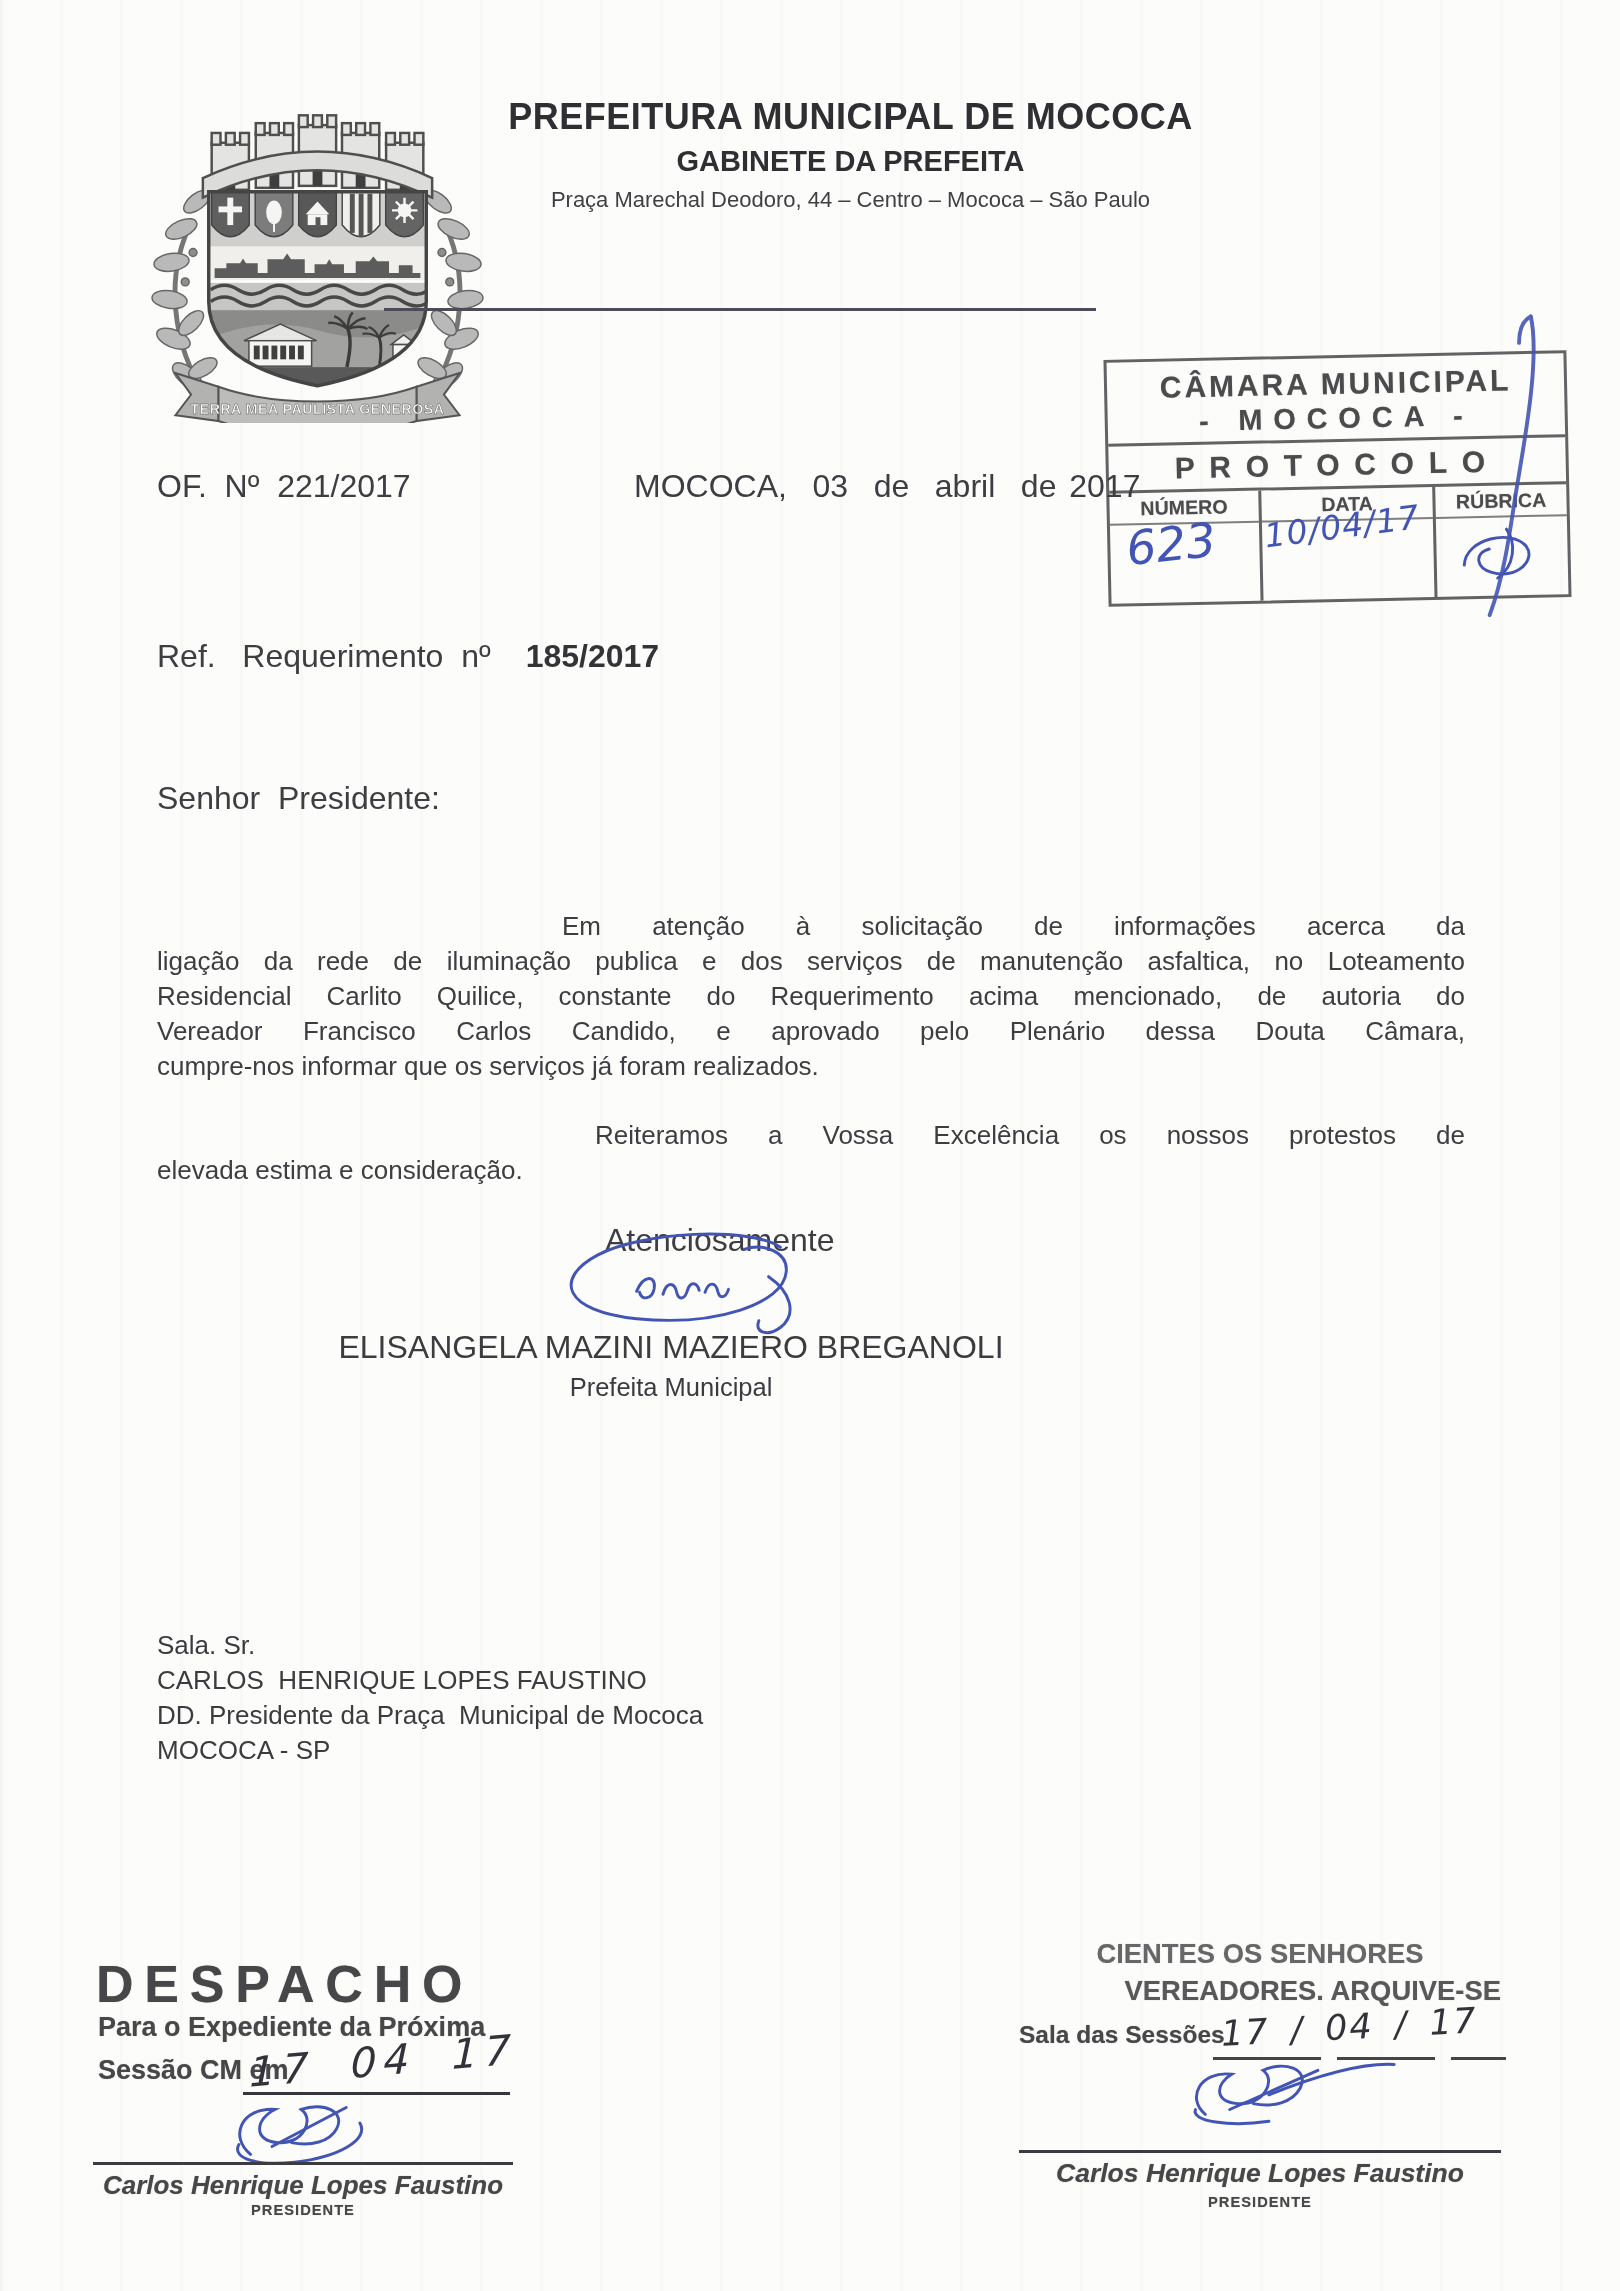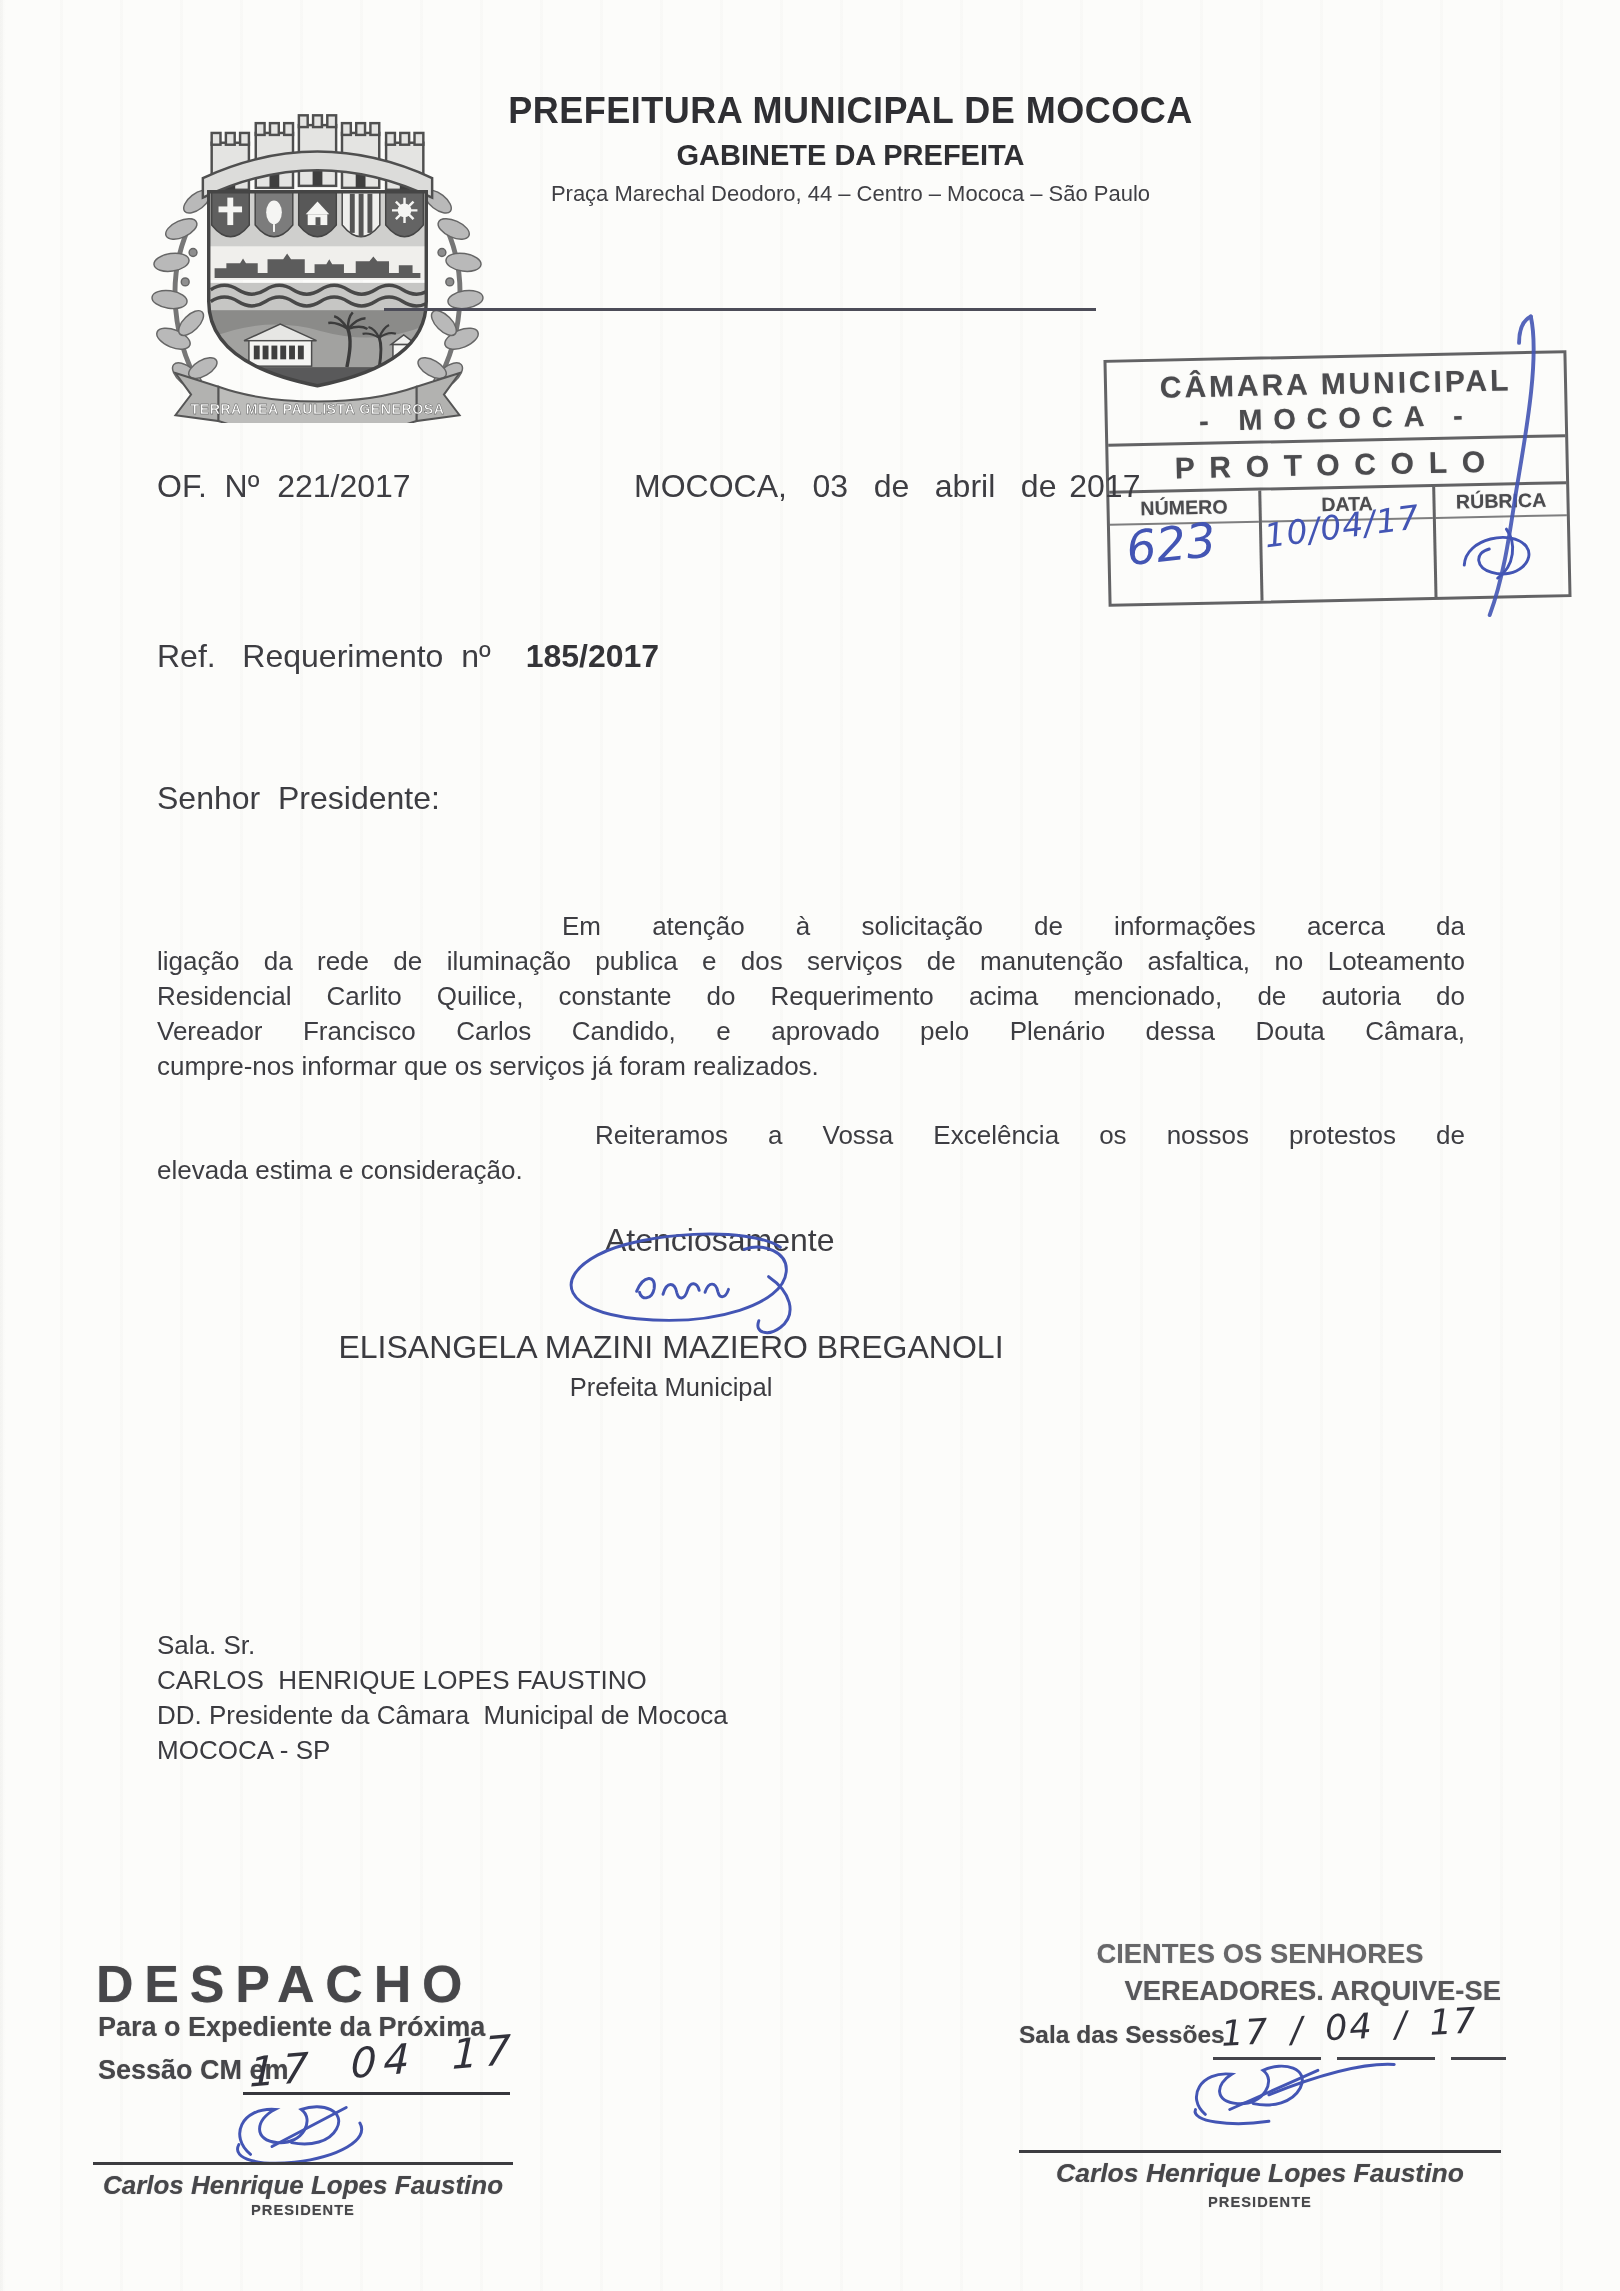--- a/index.html
+++ b/index.html
@@ -13,21 +13,21 @@
     background:
       linear-gradient(90deg, rgba(150,150,145,0.05) 0px, rgba(150,150,145,0.0) 5.9px),
       repeating-linear-gradient(90deg, rgba(140,140,135,0.03) 0px, rgba(140,140,135,0.03) 2.9px, rgba(0,0,0,0) 2.9px, rgba(0,0,0,0) 60px),
       #fcfcfa;
     overflow:hidden;
     color:#3d3d40;
   }
   .abs{position:absolute;}
 
   
-  .header-block{left:382px;top:90px;width:937px;text-align:center;color:#2f2f33;}
+  .header-block{left:382px;top:96px;width:937px;text-align:center;color:#2f2f33;}
   .h-title{font-size:36px;font-weight:bold;letter-spacing:0.5px;}
   .h-sub{font-size:29px;font-weight:bold;margin-top:6.9px;}
   .h-addr{font-size:22px;margin-top:8.8px;color:#3f3f44;}
   .h-tel{font-size:22px;margin-top:2.9px;color:#3f3f44;}
   .header-rule{left:384px;top:308px;width:712px;height:2.9px;background:#4c4c58;}
 
   
   .protocol-stamp{
     left:1106px;top:355px;width:457px;
     transform:rotate(-1.2deg);
@@ -351,21 +351,21 @@
   </svg>
 
   <div class="abs signer-block">
     <div class="signer-name">ELISANGELA MAZINI MAZIERO BREGANOLI</div>
     <div class="signer-title">Prefeita Municipal</div>
   </div>
 
   <div class="abs recipient">
     <div class="pre">Sala. Sr.</div>
     <div class="pre">CARLOS  HENRIQUE LOPES FAUSTINO</div>
-    <div class="pre">DD. Presidente da Câmara  Municipal de Mococa</div>
+    <div class="pre">DD. Presidente da Praça  Municipal de Mococa</div>
     <div class="pre">MOCOCA - SP</div>
   </div>
 
   <div class="abs stamp-ink despacho-title">DESPACHO</div>
   <div class="abs stamp-ink despacho-l1">Para o Expediente da Próxima</div>
   <div class="abs stamp-ink despacho-l2">Sessão CM em</div>
   <div class="abs despacho-underline"></div>
   <div class="abs hand ink-dark despacho-date">17 04 17</div>
 
   <svg class="abs" style="left:221px;top:2086px;" width="186" height="83" viewBox="0 0 190 85">

